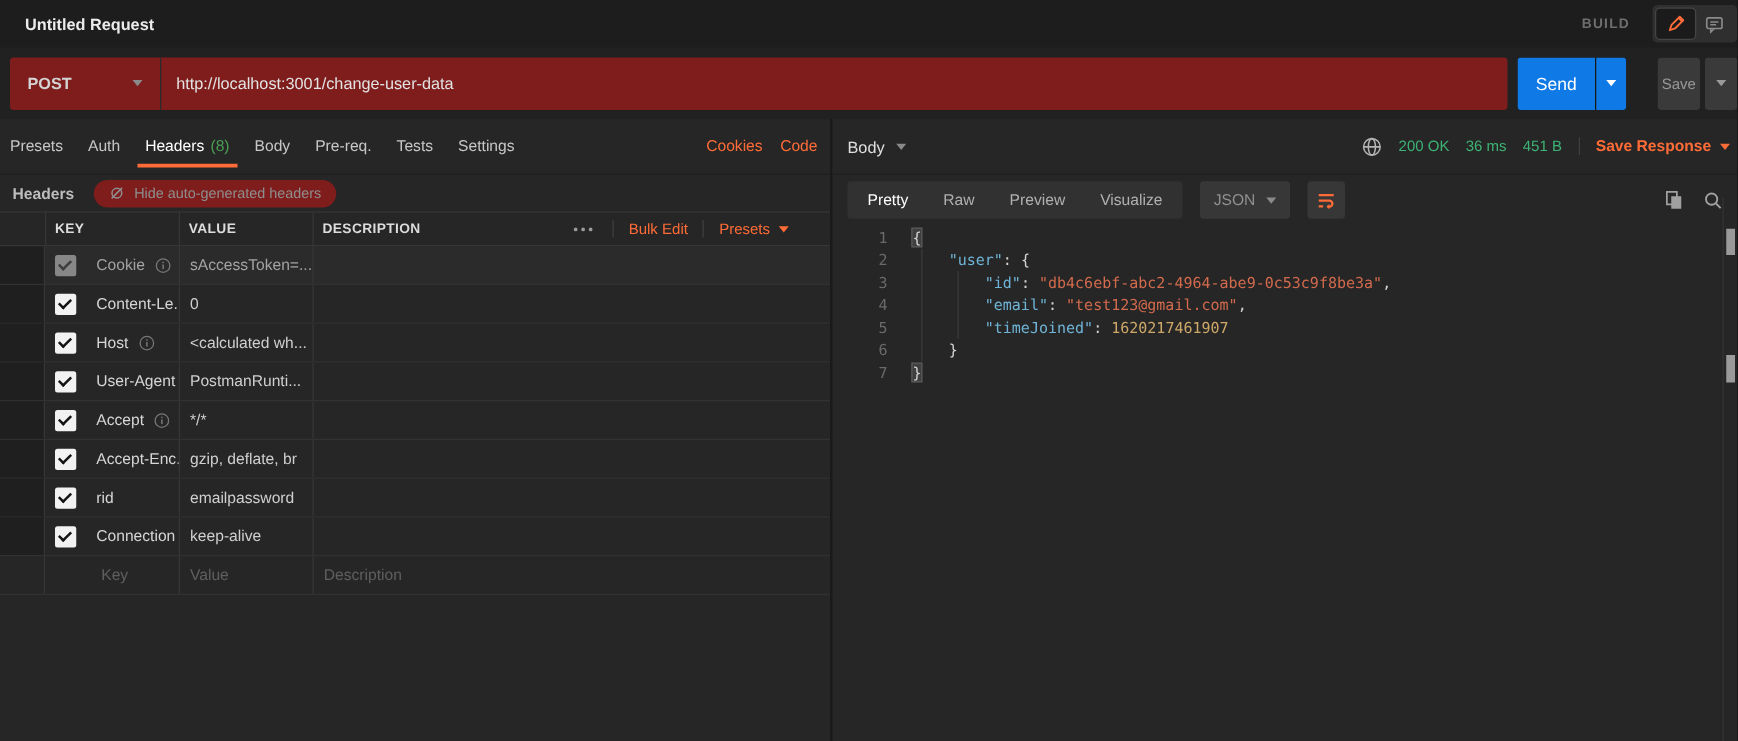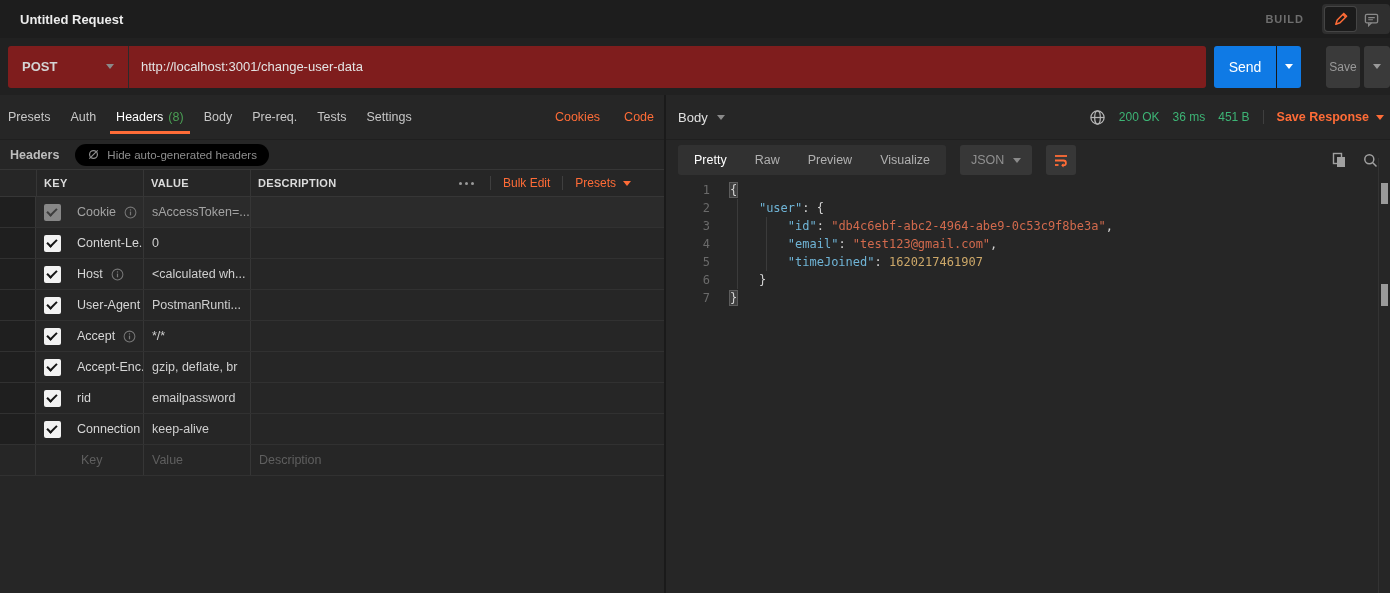--- a/index.html
+++ b/index.html
@@ -41,27 +41,27 @@
   .panel-divider{position:absolute;left:664px;top:95px;width:2px;height:498px;background:#1a1a1a;}
   .right-panel{position:absolute;left:666px;top:95px;width:724px;height:498px;background:#262626;}
 
   
   .tabbar{height:44px;display:flex;align-items:center;padding-left:8px;border-bottom:1px solid #1f1f1f;}
   .tab{position:relative;padding:0 10px;height:100%;display:flex;align-items:center;font-size:12.5px;color:#c7c7c7;cursor:pointer;}
   .tab:first-child{padding-left:0;}
   .tab.active{color:#fff;}
   .tab.active::after{content:"";position:absolute;left:4px;right:4px;bottom:5px;height:3px;background:#ff6c37;}
   .tab .count{color:#4a9e54;margin-left:5px;}
-  .tab-links{margin-left:auto;margin-right:10px;display:flex;gap:24px;}
+  .tab-links{margin-left:auto;margin-right:10px;display:flex;gap:14px;}
   .tab-link{color:#ff6c37;font-size:12.5px;cursor:pointer;}
 
   
   .subheader{height:29px;display:flex;align-items:center;padding-left:10px;gap:16px;}
   .subheader-title{font-size:12.5px;font-weight:bold;color:#bdbdbd;}
-  .toggle-pill{display:flex;align-items:center;gap:7px;background:#000000;border-radius:12px;height:22px;padding:0 12px;cursor:pointer;}
+  .toggle-pill{display:flex;align-items:center;gap:7px;background:#7f1d1d;border-radius:12px;height:22px;padding:0 12px;cursor:pointer;}
   .toggle-pill span{font-size:11.5px;color:#8f8f8f;}
 
   
   .htable{width:100%;box-sizing:border-box;}
   .hrow,.thead{display:grid;grid-template-columns:36px 107px 107px 1fr;box-sizing:border-box;}
   .thead{height:28px;border-top:1px solid #363636;border-bottom:1px solid #363636;align-items:center;position:relative;}
   .th{font-size:11px;font-weight:bold;color:#dcdcdc;letter-spacing:.3px;padding-left:7px;border-left:1px solid #363636;height:100%;display:flex;align-items:center;box-sizing:border-box;}
   .thead .th:first-child{border-left:none;}
   .thead-controls{position:absolute;right:33px;top:0;height:100%;display:flex;align-items:center;gap:12px;}
   .dots{display:flex;gap:3px;cursor:pointer;padding:4px;}

